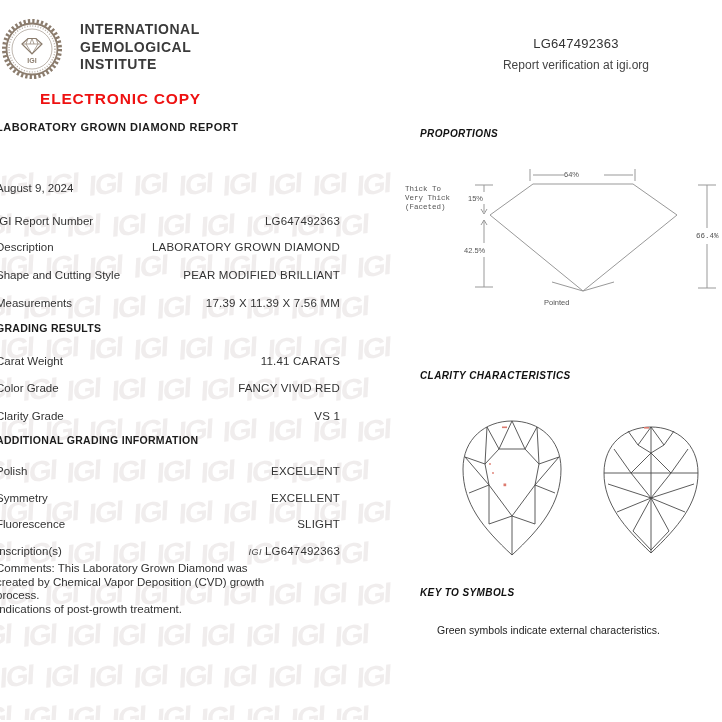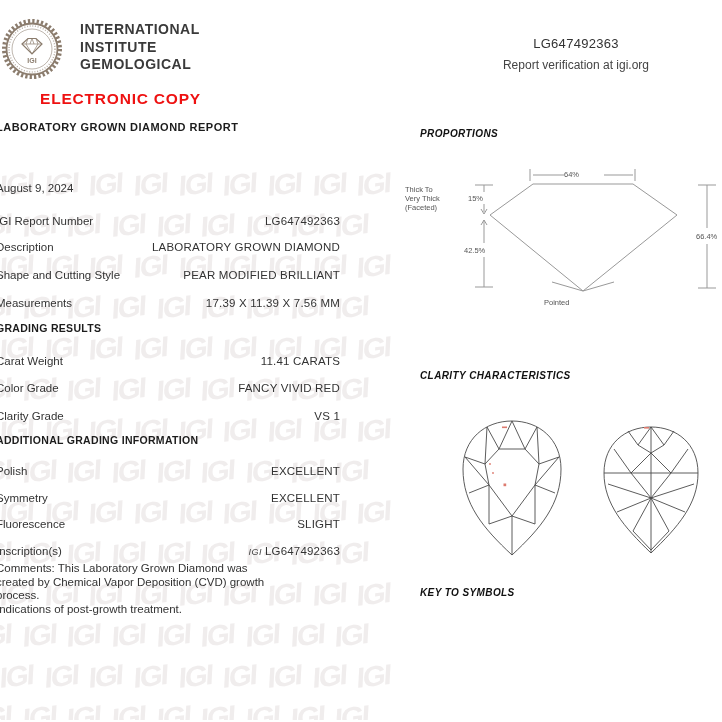--- a/index.html
+++ b/index.html
@@ -26,21 +26,21 @@
   #leftcol{position:absolute;left:-4px;top:179px;width:348px;z-index:1;}
   .row{height:18px;display:flex;justify-content:space-between;align-items:center;font-size:11.5px;color:#333;}
   .row .val{text-align:right;padding-right:4px;letter-spacing:.2px;}
   .sec-h{height:18px;display:flex;align-items:center;font-size:10.5px;font-weight:700;color:#1c1c1c;letter-spacing:.3px;}
   .comments{margin-top:2px;font-size:11.5px;line-height:13.5px;color:#333;white-space:pre-line;}
   .insc-logo{font-size:9px;color:#444;letter-spacing:.5px;margin-right:3px;font-style:italic;}
   
   .sec-title{position:absolute;font-size:10px;font-weight:700;color:#111;letter-spacing:.4px;z-index:1;font-style:italic;}
   #prop-diagram{position:absolute;left:400px;top:155px;width:322px;height:165px;overflow:hidden;z-index:1;}
   .plabel{position:absolute;font-size:7.5px;color:#555;text-align:left;background:#fff;line-height:9px;}
-  .plabel.left{text-align:left;}
+  .plabel.left{text-align:left;font-family:Liberation Mono, monospace;}
   .keyline{position:absolute;left:437px;font-size:10.5px;color:#222;z-index:1;}
   svg{display:block;}
 </style>
 </head>
 <body>
 
 <div id="watermark">
     <div class="wm-row"><span>IGI</span><span>IGI</span><span>IGI</span><span>IGI</span><span>IGI</span><span>IGI</span><span>IGI</span><span>IGI</span><span>IGI</span></div>
     <div class="wm-row" style="margin-left: -22px;"><span>IGI</span><span>IGI</span><span>IGI</span><span>IGI</span><span>IGI</span><span>IGI</span><span>IGI</span><span>IGI</span><span>IGI</span></div>
     <div class="wm-row"><span>IGI</span><span>IGI</span><span>IGI</span><span>IGI</span><span>IGI</span><span>IGI</span><span>IGI</span><span>IGI</span><span>IGI</span></div>
@@ -66,22 +66,22 @@
       <circle cx="31" cy="31" r="23" stroke-width="1.5" stroke-dasharray="1 1.7" opacity="0.6"></circle>
       <circle cx="31" cy="31" r="20" stroke-width="0.7" opacity="0.8"></circle>
       <path d="M21,26 L27,20.5 L35,20.5 L41,26 L31,36 Z" stroke-width="1.2"></path>
       <path d="M21,26 L41,26 M27,20.5 L25,26 M35,20.5 L37,26 M31,20.5 L29,26 M31,20.5 L33,26 M31,36 L25,26 M31,36 L37,26" stroke-width="0.7"></path>
     </g>
     <text x="31" y="45" text-anchor="middle" font-size="7" font-weight="bold" fill="#8b7c6d">IGI</text>
   </svg>
 
   <div class="org-name">
     <div>INTERNATIONAL</div>
+    <div>GEMOLOGICAL</div>
     <div>INSTITUTE</div>
-    <div>GEMOLOGICAL</div>
   </div>
 
   <div class="ecopy" style="color:#ee1111;margin-left:18px;">ELECTRONIC COPY</div>
 
   <div class="topright">
     <div class="num">LG647492363</div>
     <div class="verif">Report verification at igi.org</div>
   </div>
 
   <div class="report-title">LABORATORY GROWN DIAMOND REPORT</div>
@@ -209,14 +209,15 @@
       <path d="M50,74 L30,49 M50,74 L70,49"></path>
       <path d="M50,74 L7,60 M50,74 L93,60 M50,74 L16,88 M50,74 L84,88 M50,74 L32,107 M50,74 L68,107"></path>
       <path d="M32,107 L50,126 M68,107 L50,126"></path>
     </g>
     <g fill="#dd7b6f">
       <rect x="43" y="3" width="5" height="1.6"></rect>
     </g>
   </svg>
 
   <div class="sec-title" style="left:420px;top:587px;">KEY TO SYMBOLS</div>
+  <div class="keyline" style="top:624px;">Green symbols indicate external characteristics.</div>
 
 </div>
 
 </body></html>

